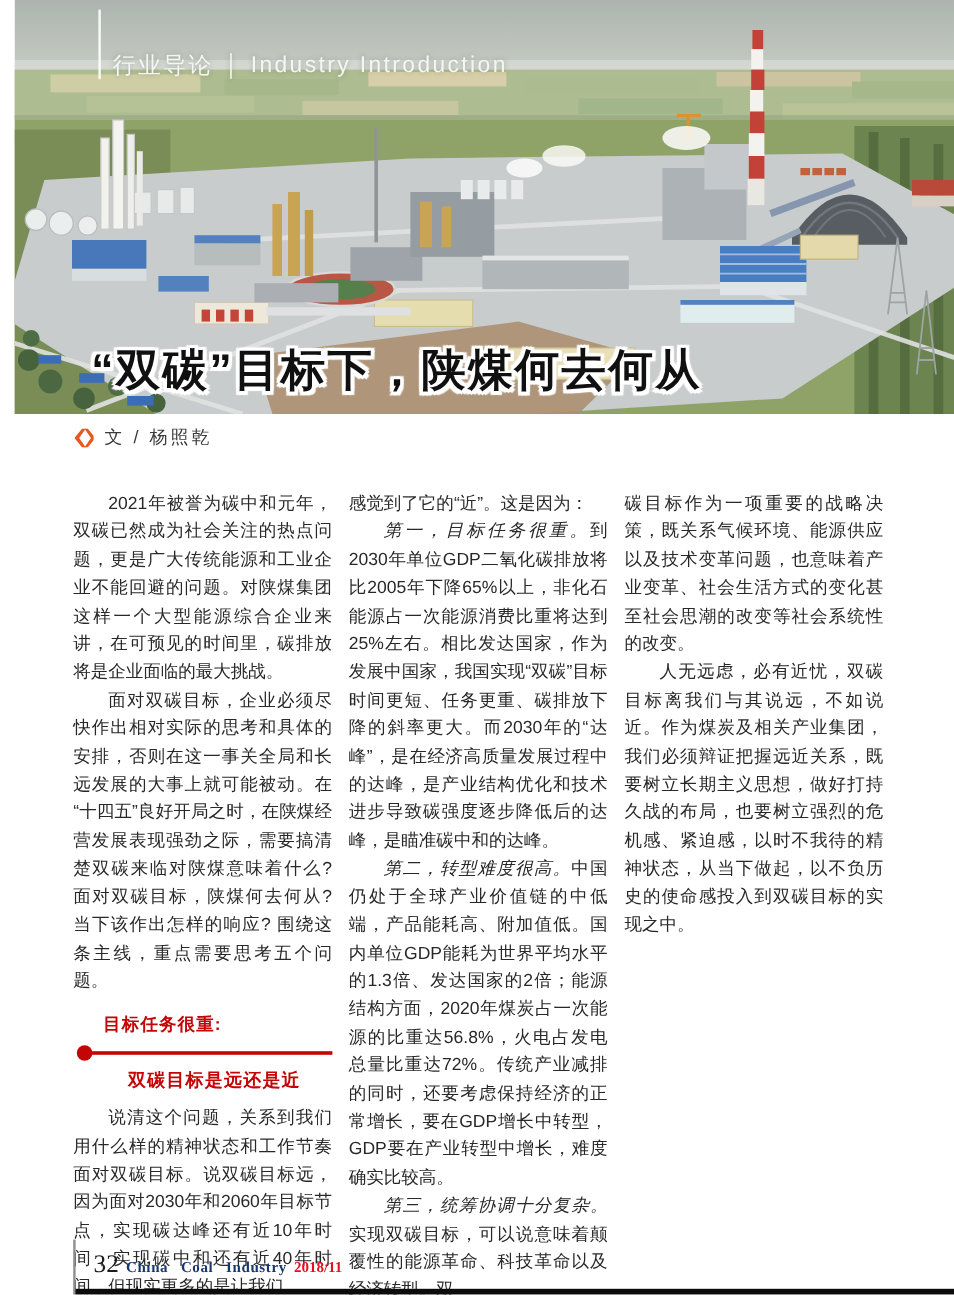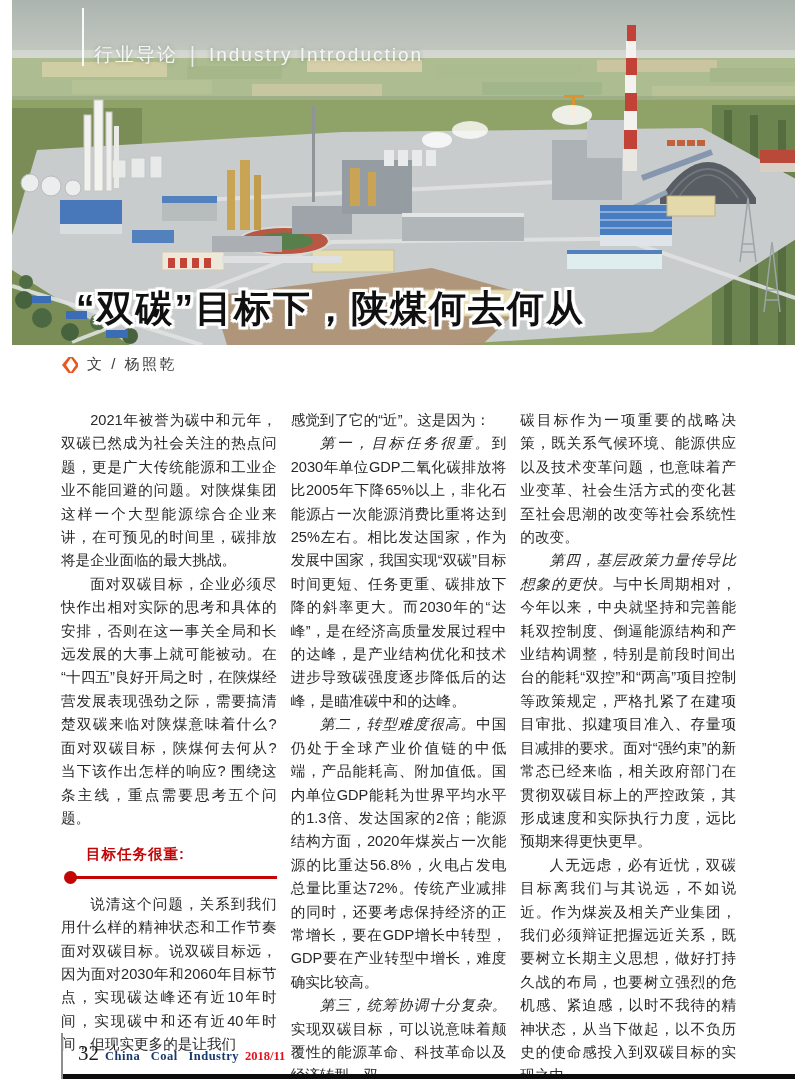--- a/index.html
+++ b/index.html
@@ -236,34 +236,34 @@
 
     <div class="col">
       <p><span class="lead"></span><span>2021年被誉为碳中和元年，双碳已然成为社会关注的热点问题，更是广大传统能源和工业企业不能回避的问题。对陕煤集团这样一个大型能源综合企业来讲，在可预见的时间里，碳排放将是企业面临的最大挑战。</span></p>
       <p><span class="lead"></span><span>面对双碳目标，企业必须尽快作出相对实际的思考和具体的安排，否则在这一事关全局和长远发展的大事上就可能被动。在“十四五”良好开局之时，在陕煤经营发展表现强劲之际，需要搞清楚双碳来临对陕煤意味着什么? 面对双碳目标，陕煤何去何从? 当下该作出怎样的响应? 围绕这条主线，重点需要思考五个问题。</span></p>
       <div class="section-heading">
         <div class="section-kicker">目标任务很重:</div>
         <div class="rule-row">
           <span class="rule-dot"></span>
           <span class="red-rule"></span>
         </div>
+        <div class="section-title">双碳目标是远还是近</div>
       </div>
       <p><span class="lead"></span><span>说清这个问题，关系到我们用什么样的精神状态和工作节奏面对双碳目标。说双碳目标远，因为面对2030年和2060年目标节点，实现碳达峰还有近10年时间，实现碳中和还有近40年时间，但现实更多的是让我们</span></p>
     </div>
 
     <div class="col">
       <p class="no-indent"><span>感觉到了它的“近”。这是因为：</span></p>
       <p><span class="lead">第一，目标任务很重。</span><span>到2030年单位GDP二氧化碳排放将比2005年下降65%以上，非化石能源占一次能源消费比重将达到25%左右。相比发达国家，作为发展中国家，我国实现“双碳”目标时间更短、任务更重、碳排放下降的斜率更大。而2030年的“达峰”，是在经济高质量发展过程中的达峰，是产业结构优化和技术进步导致碳强度逐步降低后的达峰，是瞄准碳中和的达峰。</span></p>
       <p><span class="lead">第二，转型难度很高。</span><span>中国仍处于全球产业价值链的中低端，产品能耗高、附加值低。国内单位GDP能耗为世界平均水平的1.3倍、发达国家的2倍；能源结构方面，2020年煤炭占一次能源的比重达56.8%，火电占发电总量比重达72%。传统产业减排的同时，还要考虑保持经济的正常增长，要在GDP增长中转型，GDP要在产业转型中增长，难度确实比较高。</span></p>
       <p><span class="lead">第三，统筹协调十分复杂。</span><span>实现双碳目标，可以说意味着颠覆性的能源革命、科技革命以及经济转型。双</span></p>
     </div>
 
     <div class="col">
       <p class="no-indent"><span>碳目标作为一项重要的战略决策，既关系气候环境、能源供应以及技术变革问题，也意味着产业变革、社会生活方式的变化甚至社会思潮的改变等社会系统性的改变。</span></p>
-      <p><span class="lead">第四，基层政策力量传导比想象的更快。</span><span>与中长周期相对，今年以来，中央就坚持和完善能耗双控制度、倒逼能源结构和产业结构调整，特别是前段时间出台的能耗“双控”和“两高”项目控制等政策规定，严格扎紧了在建项目审批、拟建项目准入、存量项目减排的要求。面对“强约束”的新常态已经来临，相关政府部门在贯彻双碳目标上的严控政策，其形成速度和实际执行力度，远比预期来得更快更早。</span></p>
       <p><span class="lead"></span><span>人无远虑，必有近忧，双碳目标离我们与其说远，不如说近。作为煤炭及相关产业集团，我们必须辩证把握远近关系，既要树立长期主义思想，做好打持久战的布局，也要树立强烈的危机感、紧迫感，以时不我待的精神状态，从当下做起，以不负历史的使命感投入到双碳目标的实现之中。</span></p>
     </div>
 
   </div>
 
   <div class="fold-line"></div>
   <div class="page-footer">
     <span class="page-number">32</span>
     <span class="journal-name">China  Coal  Industry</span>
     <span class="issue-number">2018/11</span>

